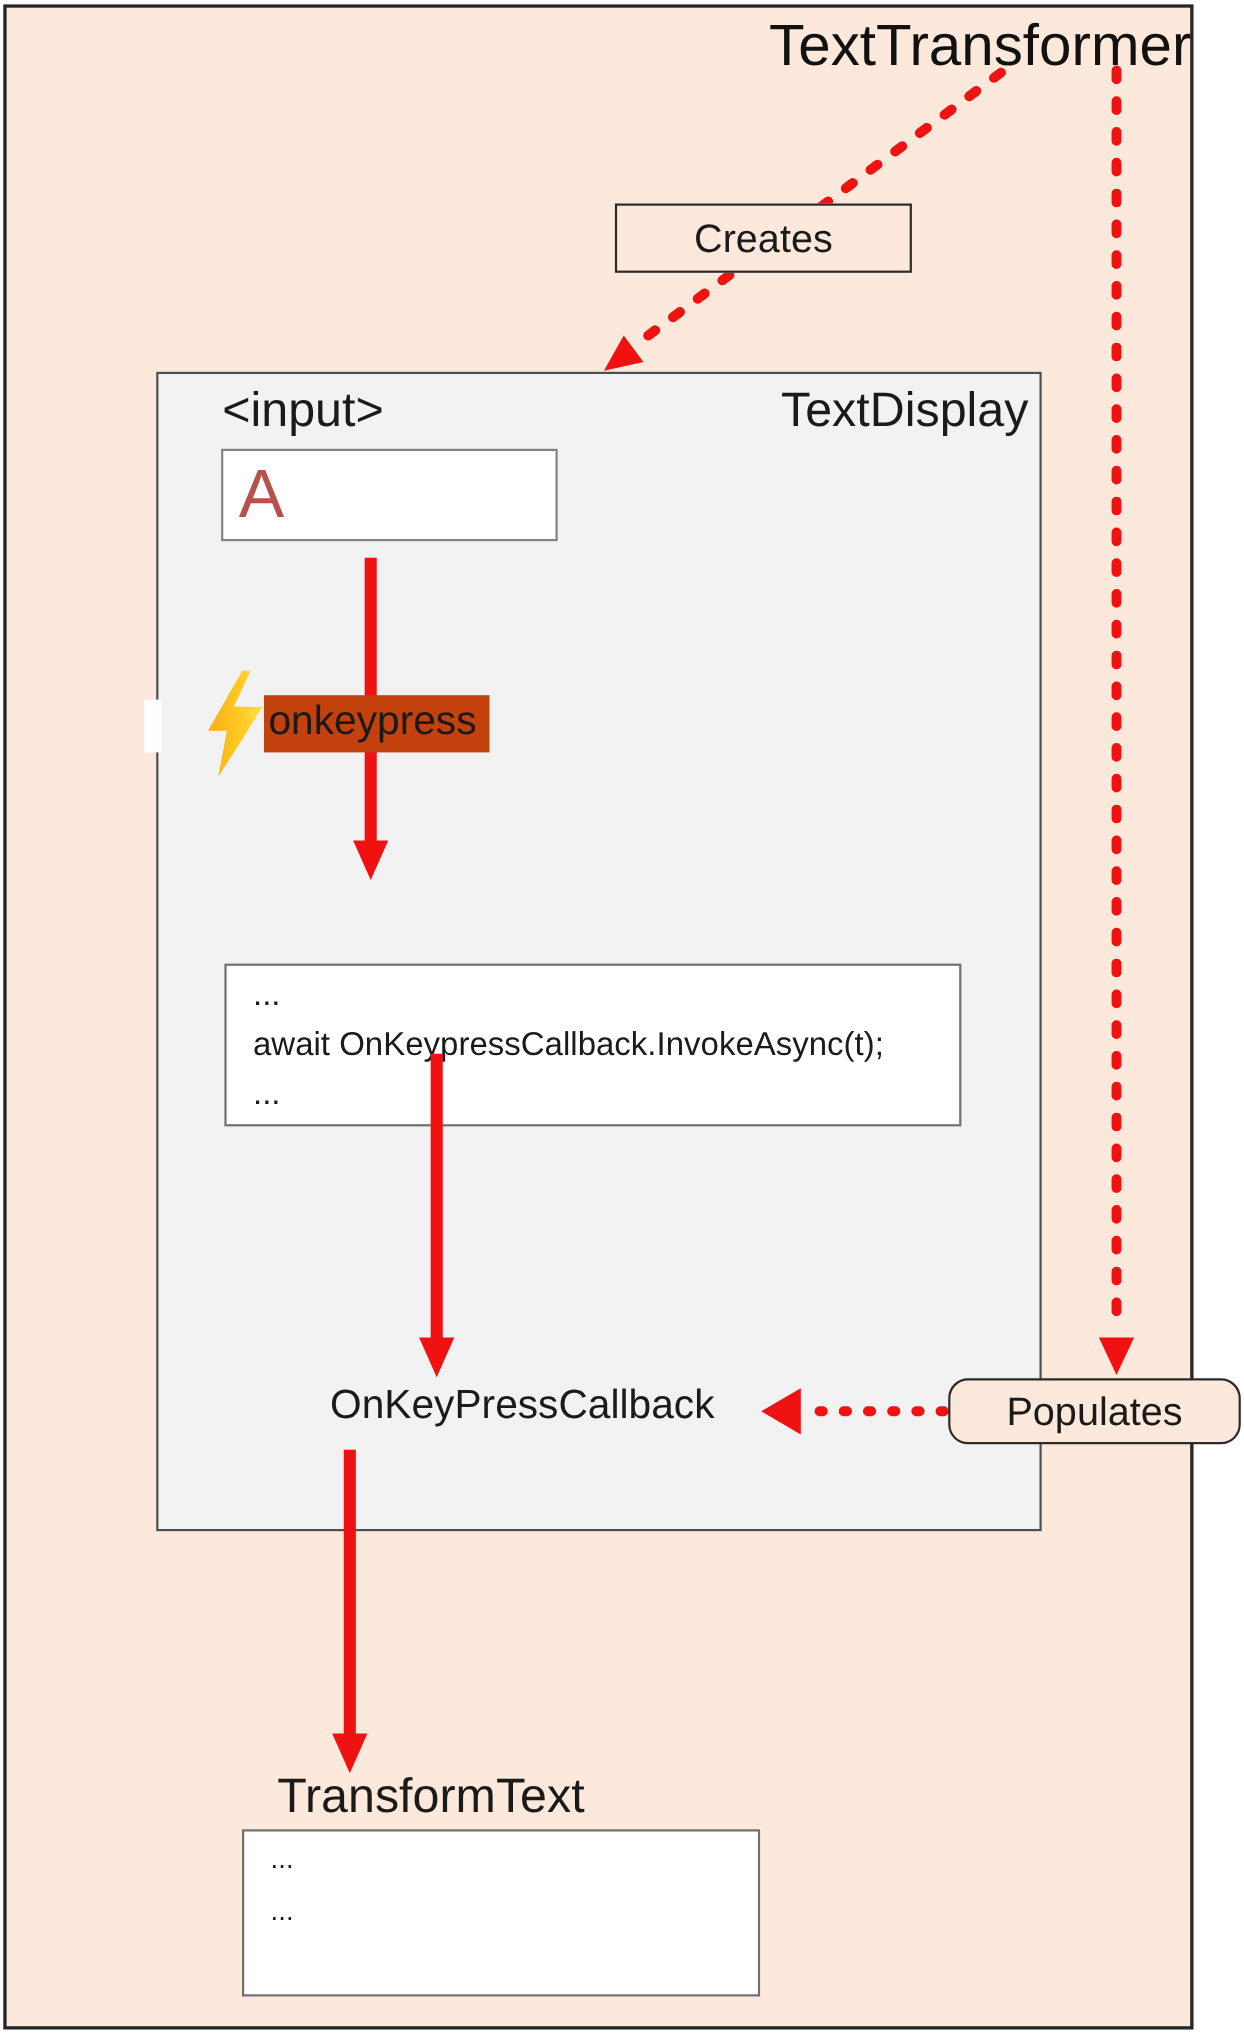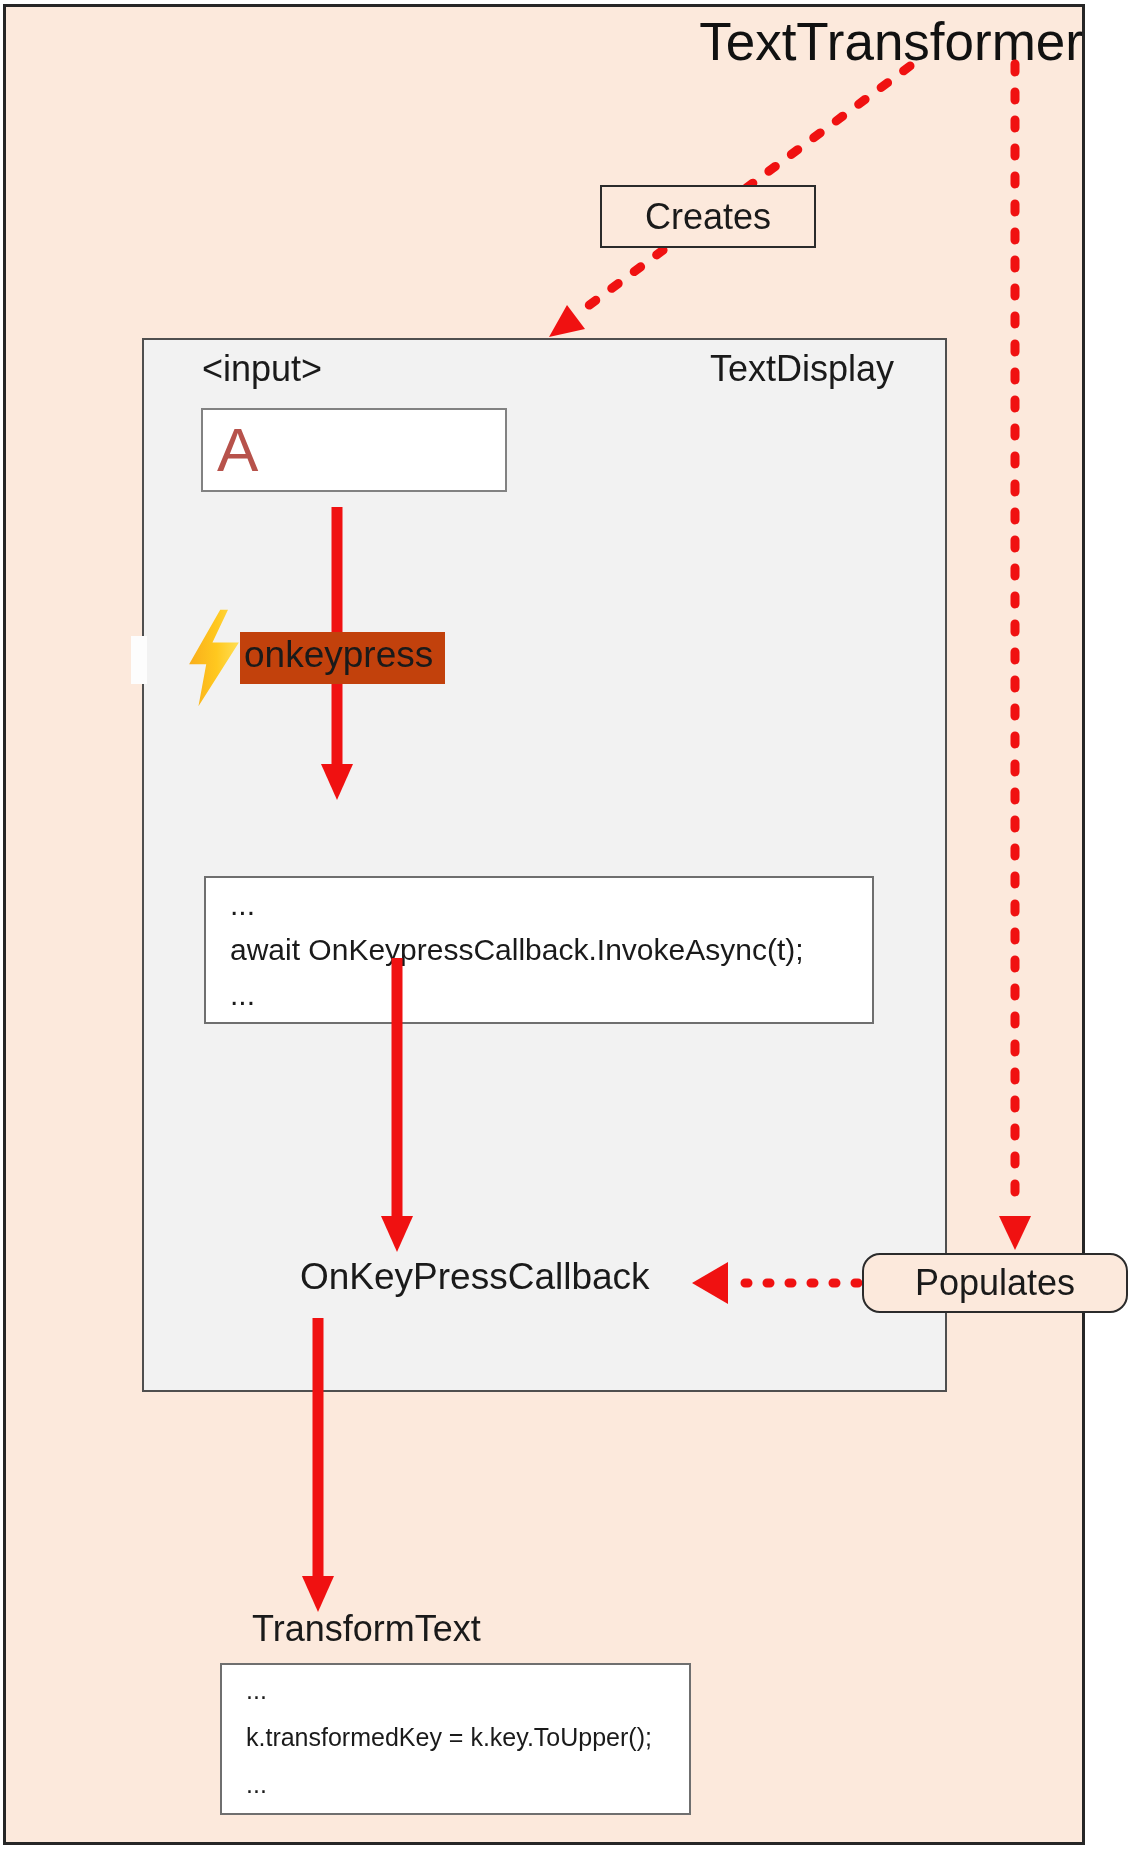--- a/index.html
+++ b/index.html
@@ -4,21 +4,21 @@
 <style>
   html,body{margin:0;padding:0;background:#ffffff;}
   .page{
     position:relative;width:1131px;height:1858px;background:#ffffff;
     font-family:"Liberation Sans",sans-serif;color:#1a1a1a;overflow:hidden;
   }
   .frame{
     position:absolute;left:3px;top:4px;width:1082px;height:1841px;
     box-sizing:border-box;background:#fce9dc;border:3px solid #262626;
   }
-  .big-label{position:absolute;font-size:36px;line-height:1.15;color:#1a1a1a;white-space:nowrap;}
+  .big-label{position:absolute;font-size:44px;line-height:1.15;color:#1a1a1a;white-space:nowrap;}
   .title{
     position:absolute;top:13px;right:48px;font-size:53px;line-height:1.1;
     color:#111;white-space:nowrap;
   }
   .panel{
     position:absolute;left:142px;top:338px;width:805px;height:1054px;
     box-sizing:border-box;background:#f2f2f2;border:2px solid #4f4f4f;
   }
   .input-box{
     position:absolute;left:57px;top:68px;width:306px;height:84px;
@@ -31,21 +31,21 @@
     padding:4px 0 0 24px;color:#1a1a1a;
   }
   .code-box.first{left:60px;top:536px;width:670px;height:148px;font-size:30px;line-height:45px;}
   .code-box.second{left:220px;top:1663px;width:471px;height:152px;font-size:25px;line-height:47px;padding-top:2px;}
   .code-line{white-space:nowrap;}
   .tag-box{
     position:absolute;box-sizing:border-box;background:#fce9dc;border:2px solid #2b2b2b;
     display:flex;align-items:center;justify-content:center;
     font-size:36px;color:#1a1a1a;white-space:nowrap;
   }
-  .creates-box{left:600px;top:185px;width:216px;height:63px;}
+  .creates-box{left:559px;top:185px;width:270px;height:63px;}
   .populates-box{left:862px;top:1253px;width:266px;height:60px;border-radius:18px;}
   .event-label{
     position:absolute;left:240px;top:632px;background:#c2410c;
     font-size:37px;padding:2px 12px 8px 4px;white-space:nowrap;
   }
   .border-notch{position:absolute;left:131px;top:636px;width:16px;height:48px;background:#fdfdfd;}
   .arrows{position:absolute;left:0;top:0;pointer-events:none;}
   .bolt{position:absolute;left:42px;top:266px;}
 </style>
 </head>
@@ -125,17 +125,16 @@
   <div class="tag-box creates-box">
     <span>Creates</span>
   </div>
   <div class="tag-box populates-box">
     <span>Populates</span>
   </div>
 
   <div class="big-label" style="left:228px;top:1608px;margin-left:24px;">TransformText</div>
   <div class="code-box second">
     <div class="code-line">...</div>
-    <div class="code-line">k.transformedKey = k.key.ToUpper();</div>
     <div class="code-line">...</div>
   </div>
 
 </div>
 
 </body></html>

